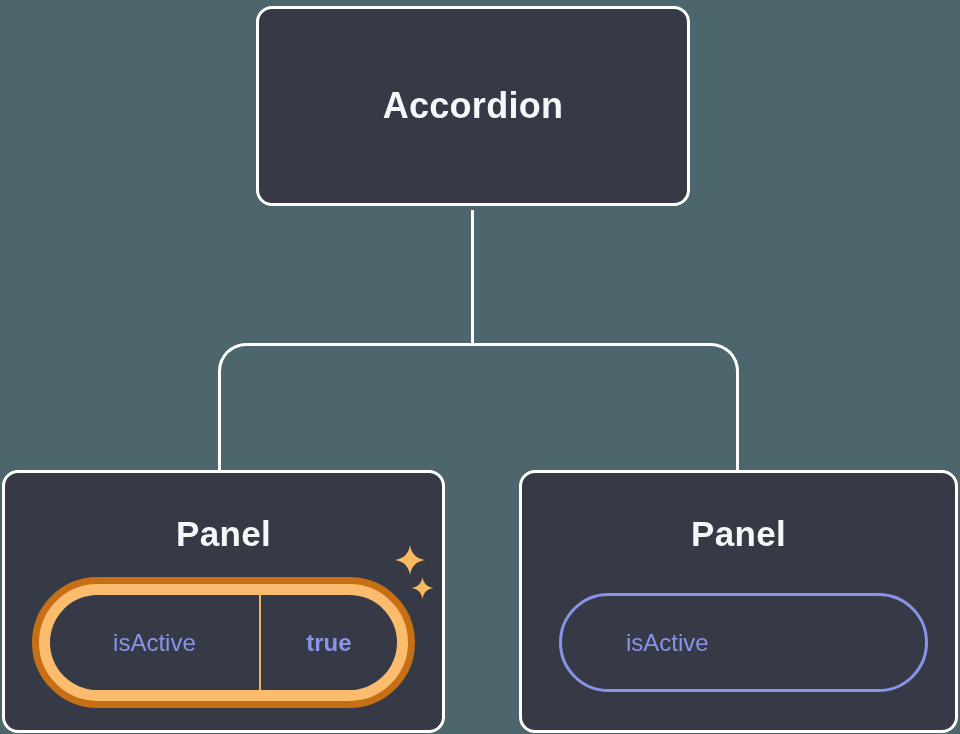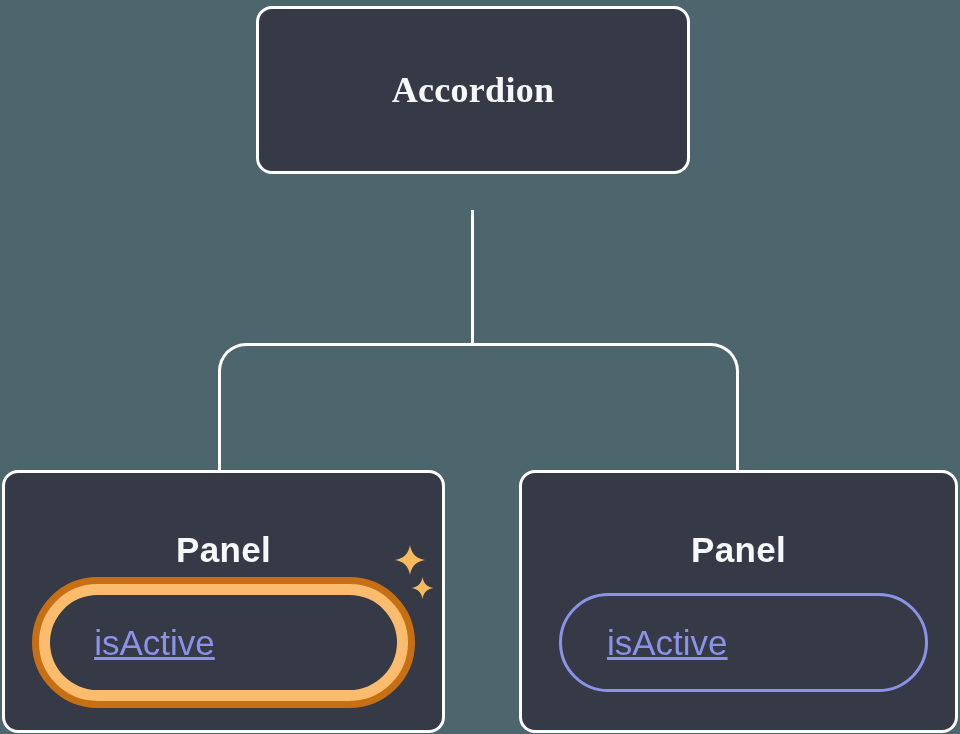--- a/index.html
+++ b/index.html
@@ -21,22 +21,22 @@
     border: 3px solid var(--node-border, #ffffff);
     border-radius: 16px;
   }
   .node-label {
     color: var(--title-text, #f6f7f9);
     font-weight: 600;
     letter-spacing: 0.3px;
   }
   #root-node {
     left: 256px; top: 6px;
-    width: 434px; height: 168px;
-    display: flex; align-items: center; justify-content: center; font-family: Liberation Serif, serif;
+    width: 434px; height: 200px;
+    display: flex; align-items: center; justify-content: center;
   }
   #root-node .node-label { font-size: 36px; }
 
   
   #connector-stem {
     position: absolute;
     left: 471px; top: 210px;
     width: 3px; height: 134px;
     background: var(--connector, #ffffff);
   }
@@ -46,21 +46,21 @@
     left: 218px; top: 343px;
     width: 521px; height: 127px;
     border: 0 solid var(--connector, #ffffff);
     border-top-width: 3px;
     border-left-width: 3px;
     border-right-width: 3px;
     border-radius: 28px 28px 0 0;
   }
 
   
-  .panel { padding-top: 56px; }
+  .panel { padding-top: 40px; }
   #panel-left { left: 2px;   top: 470px; width: 443px; height: 263px; }
   #panel-right{ left: 519px; top: 470px; width: 439px; height: 263px; }
   .panel-title {
     text-align: center;
     font-size: 35px;
     line-height: 42px;
   }
 
   
   .pill-glow {
@@ -96,22 +96,21 @@
     display: flex;
     align-items: stretch;
     overflow: hidden;
   }
   .pill-plain .cell-key   { flex: 0 0 58%; }
   .pill-plain .cell-value { flex: 1 1 auto; border-left: 2px solid var(--pill-border, #8a93e8); }
 
   .cell {
     display: flex; align-items: center; justify-content: center;
     color: var(--state-text, #8a93e8);
-    font-size: 35px;
-    text-decoration: underline;
+    font-size: 24px;
   }
   .cell-value.bold { font-weight: 700; }
 
   #sparkles {
     position: absolute;
     left: 393px; top: 544px;
     width: 44px; height: 58px;
   }
   #sparkles svg { display: block; width: 100%; height: 100%; }
   #sparkles path { fill: var(--sparkle, #f7ba5f); }
@@ -126,20 +125,21 @@
   </div>
 
   <div id="connector-stem"></div>
   <div id="connector-bracket"></div>
 
   <div class="node panel" id="panel-left">
     <div class="node-label panel-title">Panel</div>
     <div class="pill-glow">
       <div class="pill-core">
         <div class="cell cell-key">isActive</div>
+        <div class="cell cell-value bold">true</div>
       </div>
     </div>
   </div>
 
   <div id="sparkles">
     <svg viewBox="0 0 44 58" xmlns="http://www.w3.org/2000/svg">
       <path d="M17 1 C18.3 9.6 23.4 14.7 32 16 C23.4 17.3 18.3 22.4 17 31 C15.7 22.4 10.6 17.3 2 16 C10.6 14.7 15.7 9.6 17 1 Z"></path>
       <path d="M29.5 33 C30.5 39.5 34 43 40.5 44 C34 45 30.5 48.5 29.5 55 C28.5 48.5 25 45 18.5 44 C25 43 28.5 39.5 29.5 33 Z"></path>
     </svg>
   </div>

